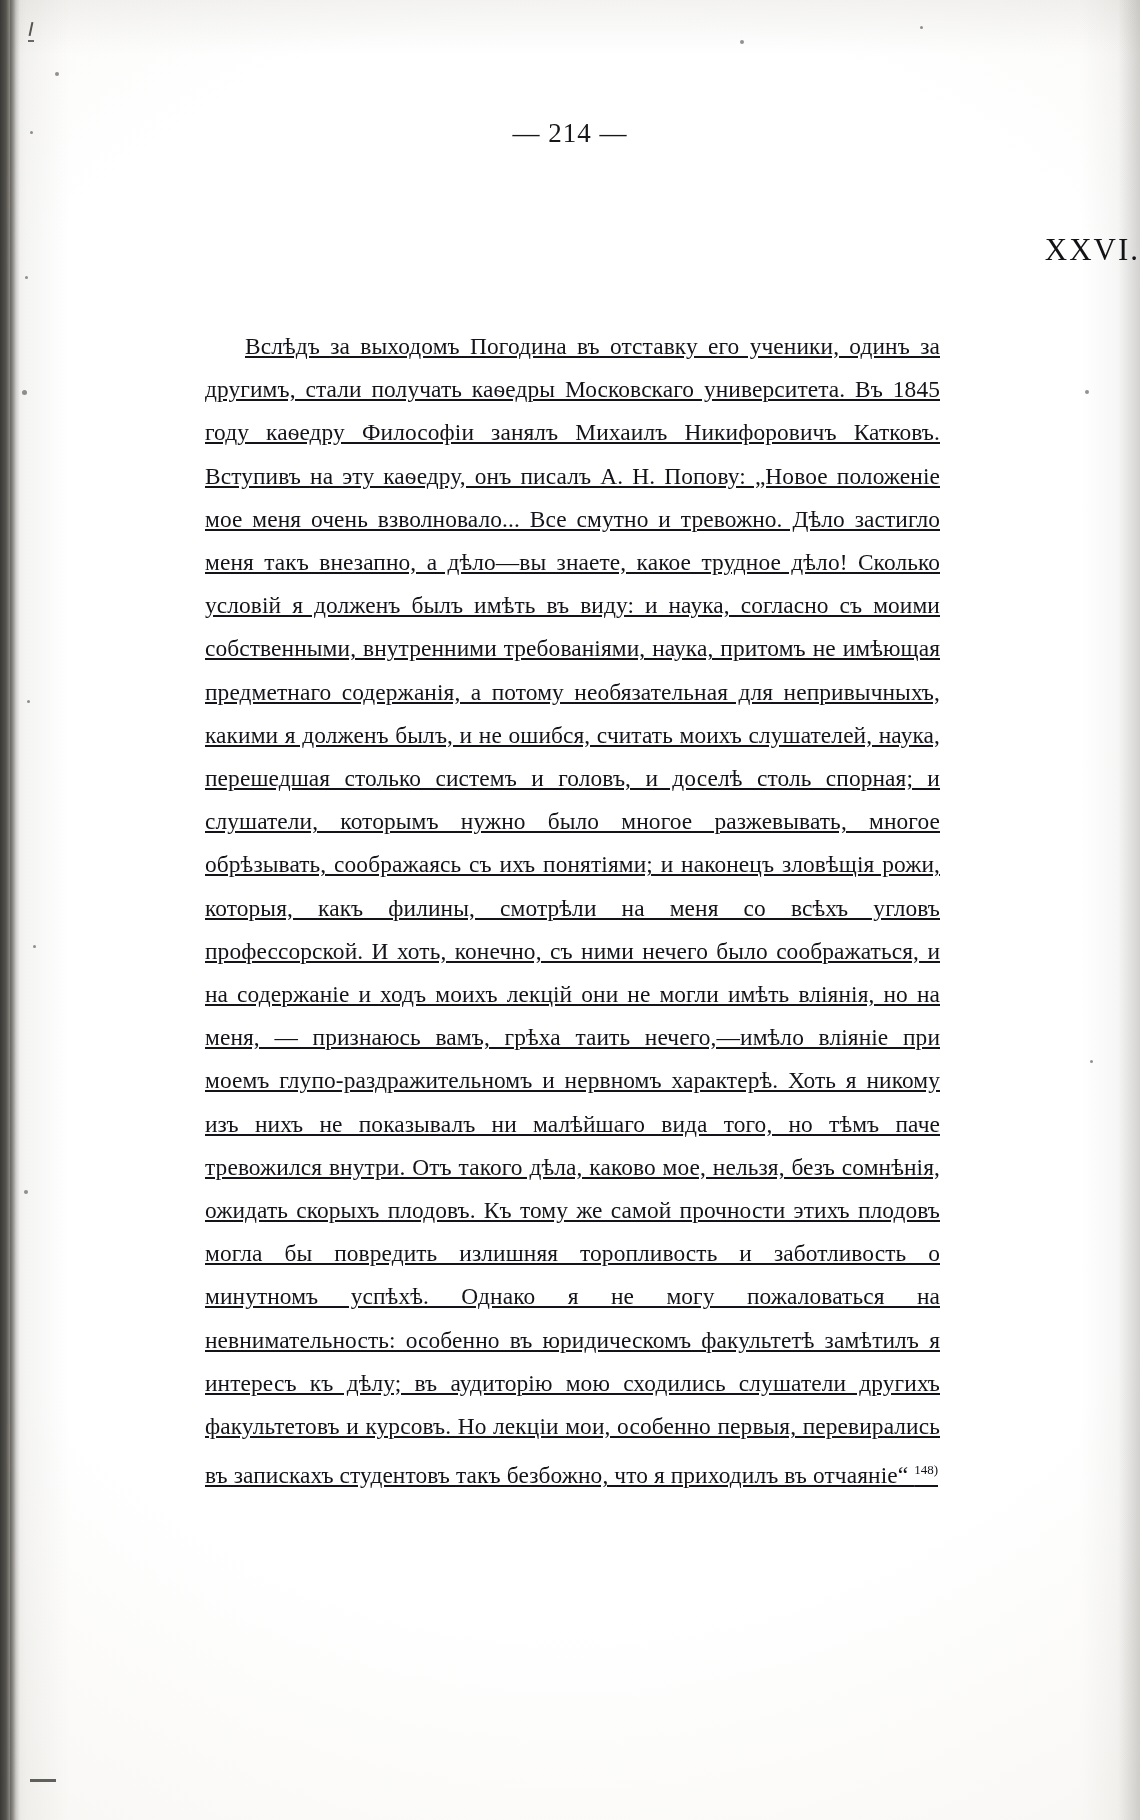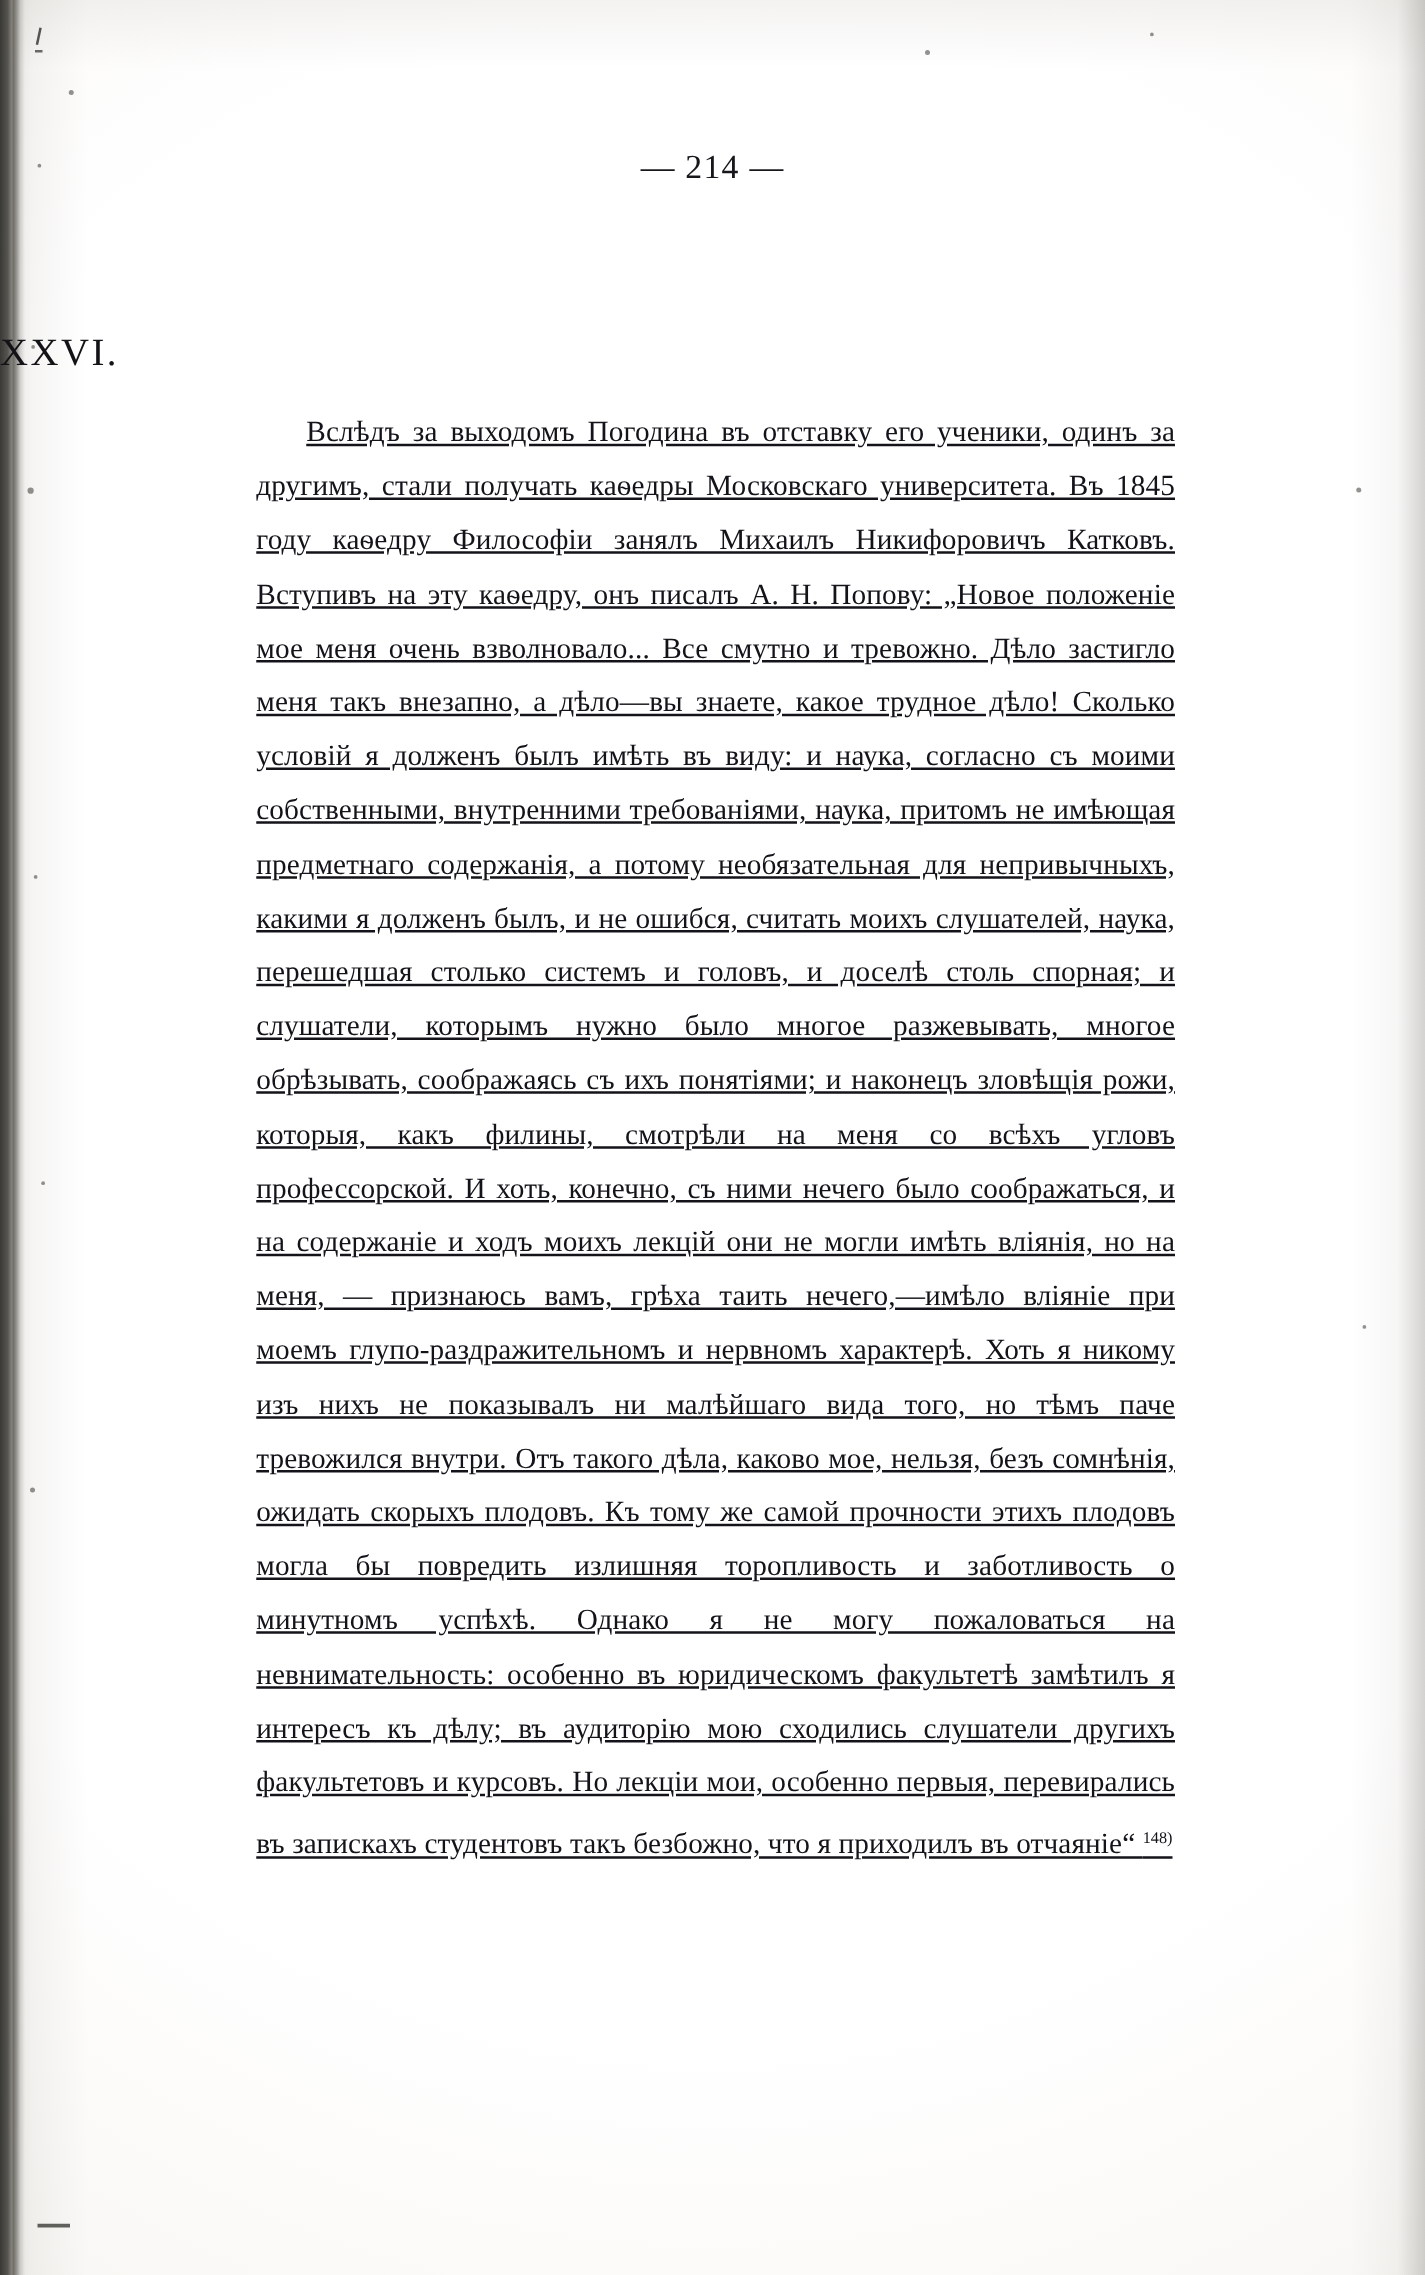--- a/index.html
+++ b/index.html
@@ -76,24 +76,24 @@
     text-align: center;
     font-size: 27px;
     letter-spacing: 1px;
     color: #17161a;
     font-family: "Liberation Serif", serif;
   }
 
   
   #chapter-heading {
     position: absolute;
-    top: 264px;
+    top: 232px;
     left: 0;
     width: 1140px;
-    text-align: left;
+    text-align: right;
     font-size: 31px;
     letter-spacing: 2px;
     color: #131216;
     font-family: "Liberation Serif", serif;
   }
 
   
   #body-text {
     position: absolute;
     top: 325px;

